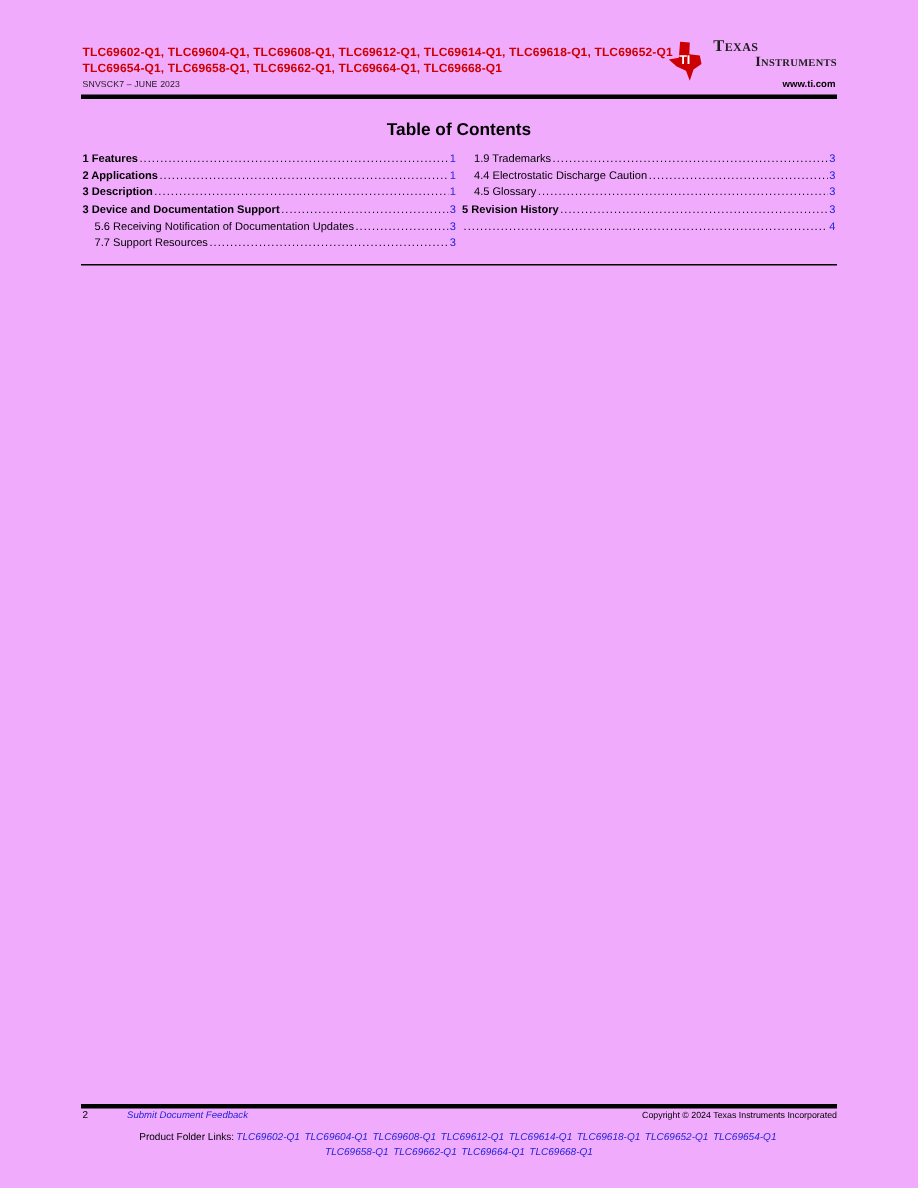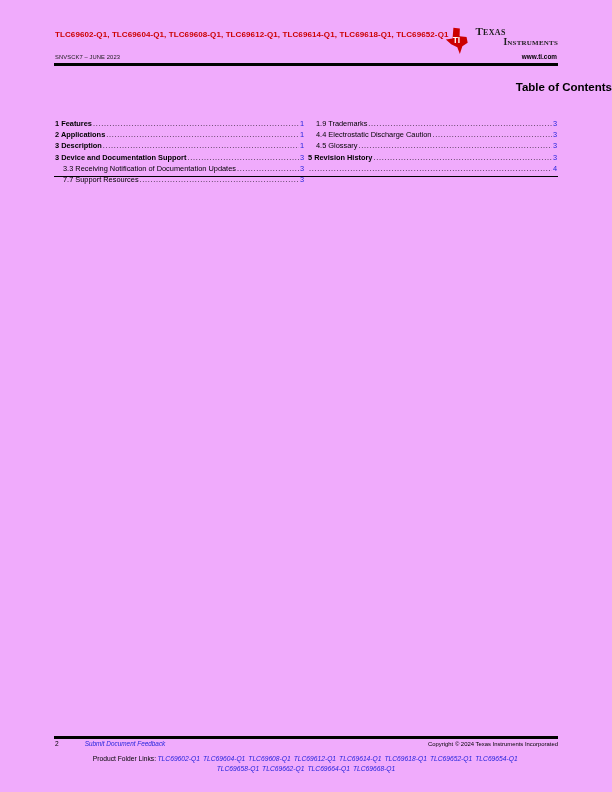--- a/index.html
+++ b/index.html
@@ -39,25 +39,25 @@
     position:absolute;right:55px;top:53px;
     font-size:6.4px;font-weight:bold;color:#000;text-decoration:none;
   }
   .rule{position:absolute;left:54px;right:54px;background:#000;}
   .rule-hdr{top:63px;height:2.8px;}
   .rule-toc-bottom{top:176px;height:1.2px;}
   .rule-footer{top:736px;height:2.6px;}
   
   .toc-title{
     position:absolute;top:81px;left:0;right:0;
-    text-align:right;font-size:11.5px;font-weight:bold;
+    text-align:center;font-size:11.5px;font-weight:bold;
   }
   .toc{
     position:absolute;top:100px;left:55px;width:502px;
-    display:flex;gap:4px;margin-top:18px;
+    display:flex;gap:4px;
   }
   .toc-col{flex:1;min-width:0;}
   .toc-row{
     display:flex;align-items:baseline;
     font-size:7.4px;line-height:11.2px;white-space:nowrap;
   }
   .toc-row.bold .toc-label{font-weight:bold;}
   .toc-row.indent{padding-left:8px;}
   .toc-label{flex:0 0 auto;}
   .leader{
@@ -83,20 +83,21 @@
   .folder-links .row{white-space:nowrap;}
   .plink{color:var(--link-blue);font-style:italic;margin:0 1.5px;cursor:pointer;text-decoration:none;}
 </style>
 </head>
 <body>
 
 <div class="page">
 
   <div class="hdr-parts">
     <div>TLC69602-Q1, TLC69604-Q1, TLC69608-Q1, TLC69612-Q1, TLC69614-Q1, TLC69618-Q1, TLC69652-Q1</div>
+    <div>TLC69654-Q1, TLC69658-Q1, TLC69662-Q1, TLC69664-Q1, TLC69668-Q1</div>
   </div>
   <div class="hdr-doc">SNVSCK7 – JUNE 2023</div>
 
   <div class="logo">
     <svg viewBox="0 0 100 100" aria-hidden="true">
       <path d="M30 3 L53 5 L52 33 L77 36 L81 56 L62 69 L53 96 L44 72 L22 62 L3 45 L27 41 Z" fill="#CC0000"></path>
       <text x="41" y="57" font-size="30" font-weight="bold" fill="#ffffff" text-anchor="middle" font-family="Liberation Sans, sans-serif">TI</text>
     </svg>
     <div class="logo-text">
       <div class="logo-texas">Texas</div>
@@ -130,21 +131,21 @@
           <span class="toc-page">1</span>
         </div>
 
         <div class="toc-row bold">
           <span class="toc-label">3 Device and Documentation Support</span>
           <span class="leader">............................................................................................................................................................................................................................</span>
           <span class="toc-page">3</span>
         </div>
 
         <div class="toc-row indent">
-          <span class="toc-label">3.3 Receiving Notification of Documentation Updates</span>
+          <span class="toc-label">5.6 Receiving Notification of Documentation Updates</span>
           <span class="leader">............................................................................................................................................................................................................................</span>
           <span class="toc-page">3</span>
         </div>
 
         <div class="toc-row indent">
           <span class="toc-label">7.7 Support Resources</span>
           <span class="leader">............................................................................................................................................................................................................................</span>
           <span class="toc-page">3</span>
         </div>
       </div>

